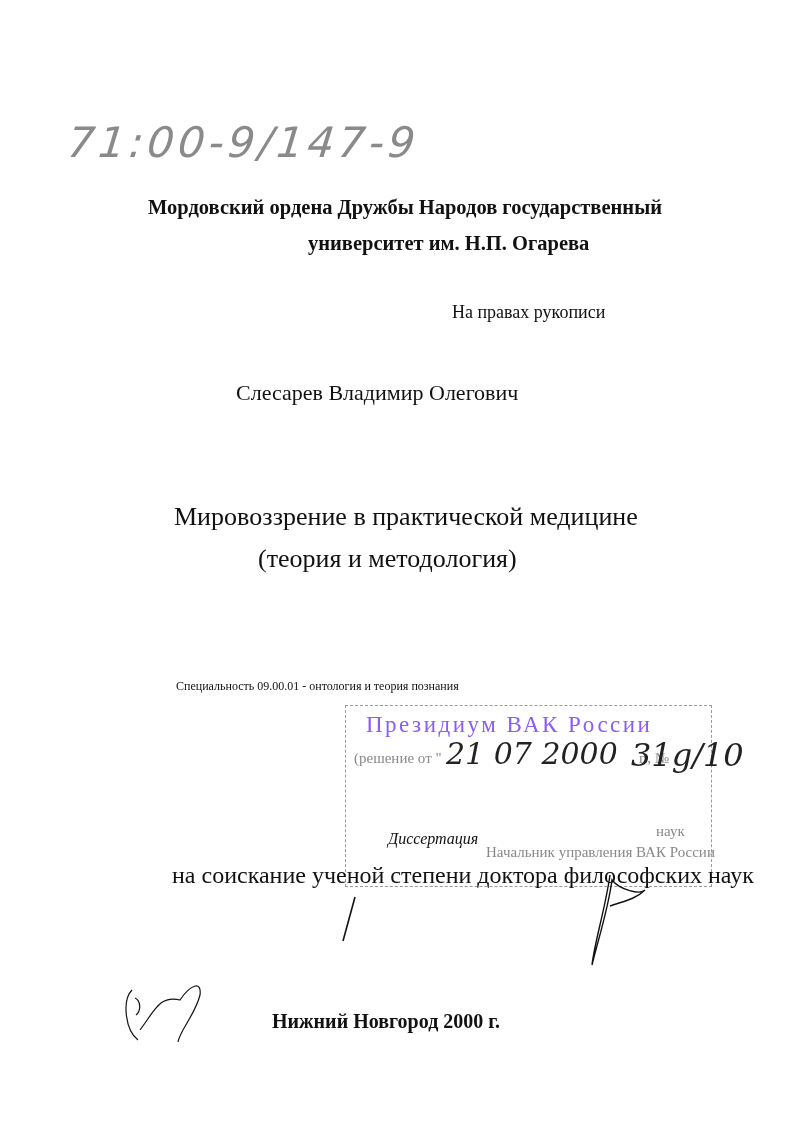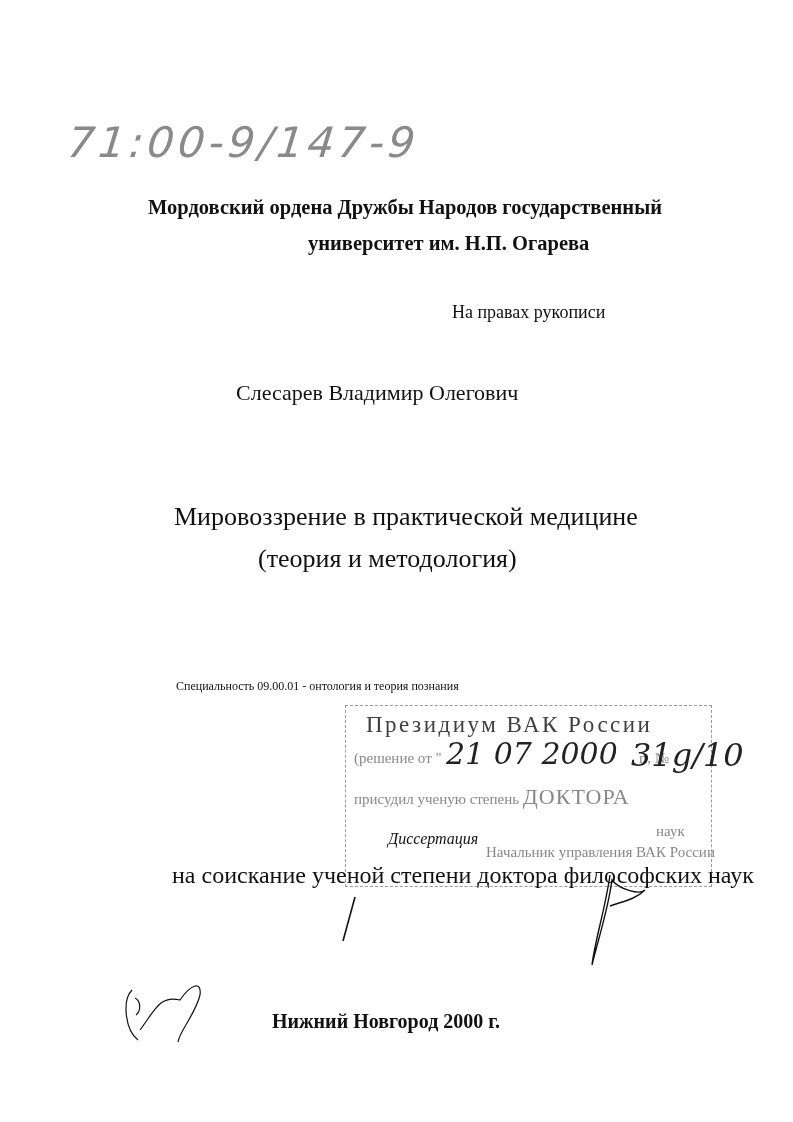--- a/index.html
+++ b/index.html
@@ -17,21 +17,21 @@
   .univ-2 { left: 260px; top: 232px; margin-left: 48px; }
   .manuscript { left: 452px; top: 302px; font-size: 18px; }
   .author { left: 236px; top: 380px; font-size: 22px; }
   .title-1 { left: 174px; top: 502px; font-size: 26px; }
   .title-2 { left: 258px; top: 544px; font-size: 26px; }
   .specialty { left: 176px; top: 679px; font-size: 12px; }
   .stamp {
     left: 345px; top: 705px; width: 365px; height: 180px;
     border: 1.5px dashed #9a9a9a; color: #8a8a8a;
   }
-  .stamp-title { position: absolute; left: 20px; top: 6px; font-size: 23px; letter-spacing: 2.5px; color: #404040; }
+  .stamp-title { position: absolute; left: 20px; top: 6px; font-size: 23px; letter-spacing: 2.5px; color: #8b5cf6; }
   .stamp-line { position: absolute; left: 8px; font-size: 15px; color: #888; }
   .stamp-l2 { top: 44px; }
   .stamp-l3 { top: 78px; }
   .stamp-l3 .big { font-size: 22px; letter-spacing: 1px; }
   .stamp-l4 { top: 117px; left: 310px; }
   .stamp-l5 { top: 138px; left: 140px; }
   .hand { font-family: "DejaVu Serif", serif; font-style: italic; color: #222; }
   .hw-date { position: absolute; left: 100px; top: 30px; font-size: 30px; font-style: italic; }
   .hw-num { position: absolute; left: 285px; top: 30px; font-size: 32px; }
   .hw-field { position: absolute; left: 110px; top: 95px; font-size: 30px; }
@@ -59,24 +59,20 @@
 
 <div class="abs stamp">
   <div class="stamp-title">Президиум ВАК России</div>
   <div class="stamp-line stamp-l2">
     <span>(решение от "</span>
     <span style="display:inline-block;width:190px;"></span>
     <span>г., №</span>
   </div>
   <div class="hand hw-date">21 07 2000</div>
   <div class="hand hw-num">31g/10</div>
-  <div class="stamp-line stamp-l3">
-    <span>присудил ученую степень</span>
-    <span class="big">ДОКТОРА</span>
-  </div>
   <div class="stamp-line stamp-l4">наук</div>
   <div class="stamp-line stamp-l5">Начальник управления ВАК России</div>
 </div>
 
 <div class="abs dissertation">Диссертация</div>
 <div class="abs degree">на соискание ученой степени доктора философских наук</div>
 
 <svg class="sig" style="left:335px;top:895px;" width="30" height="50" viewBox="0 0 30 50">
   <path d="M20 2 L8 46" stroke="#111" stroke-width="1.6" fill="none"></path>
 </svg>

